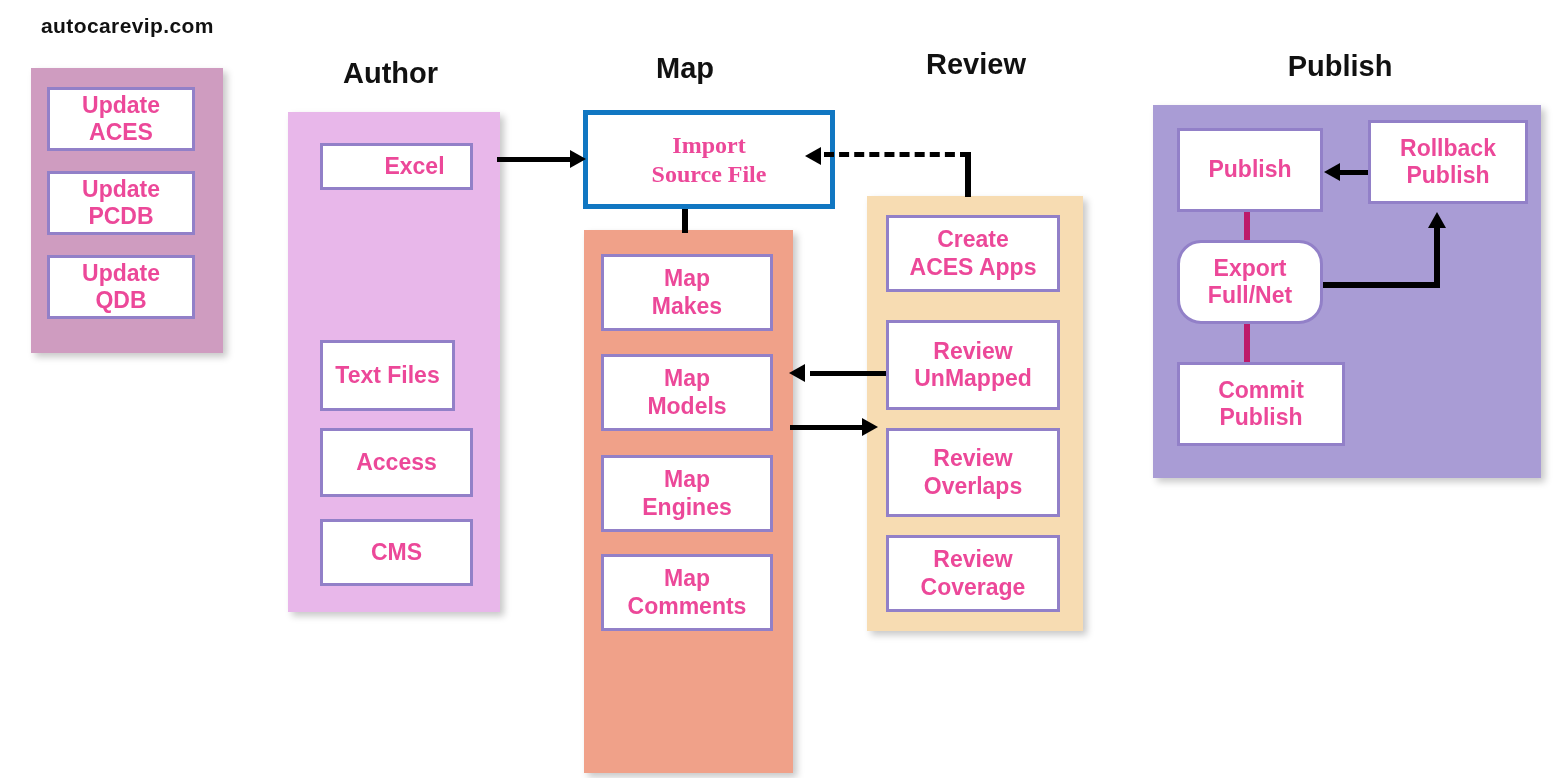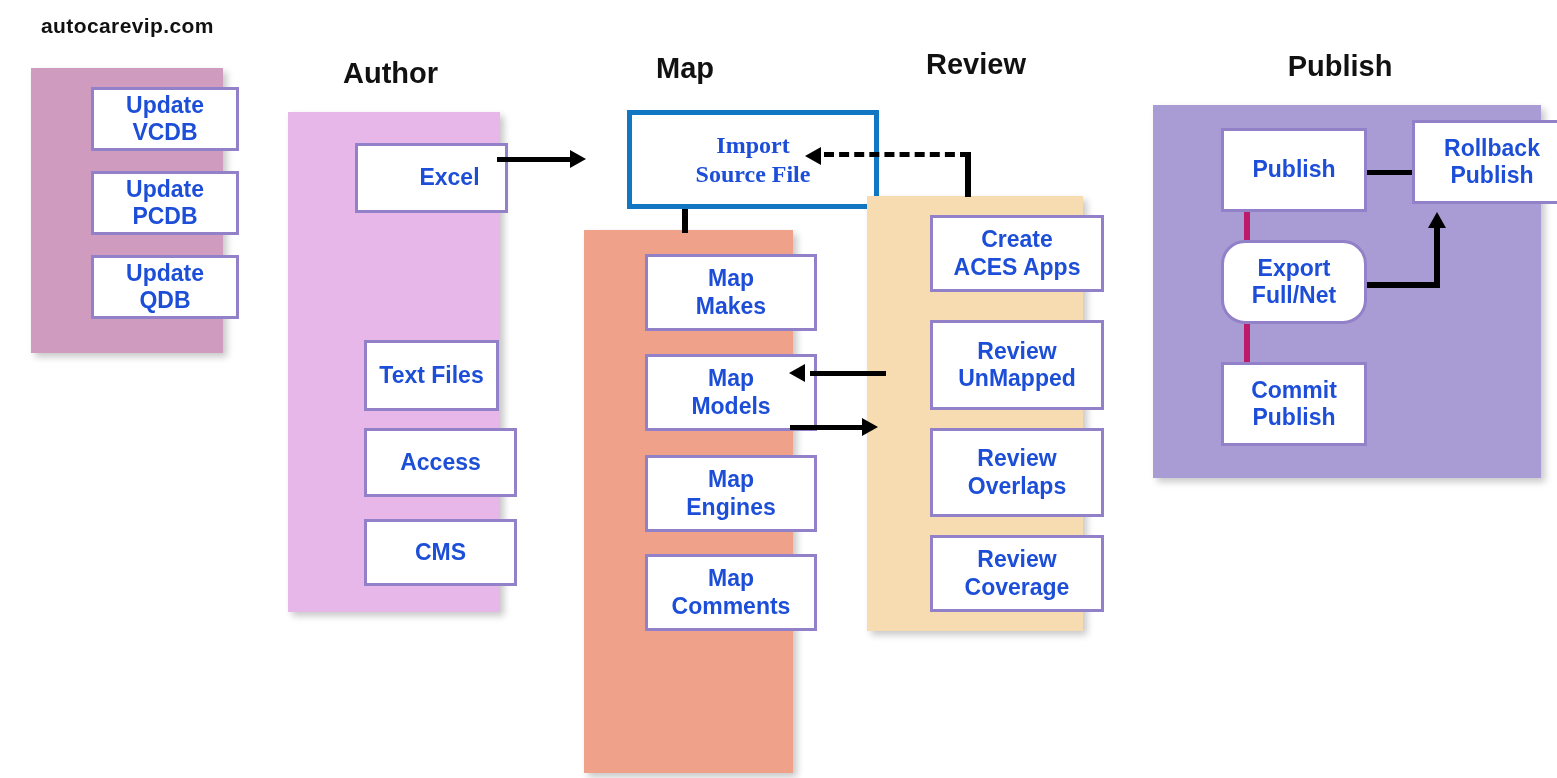--- a/index.html
+++ b/index.html
@@ -57,24 +57,23 @@
     position: absolute;
     background: #ffffff;
     border: 3px solid #9280c8;
     box-sizing: border-box;
     display: flex;
     align-items: center;
     justify-content: center;
     text-align: center;
     font-size: 23px;
     font-weight: 700;
-    color: #1d4ed8;
+    color: #ec4899;
     line-height: 1.18;
     padding: 2px 4px;
-    margin-left: 44px;
   }
   .node.accent-blue {
     border: 5px solid #1177c2;
     font-size: 24px;
   }
   .node span { display: block; }
 
   
   .line {
     position: absolute;
@@ -118,39 +117,39 @@
   <div class="col-title" style="left:283px; top:57px; width:215px;">Author</div>
   <div class="col-title" style="left:575px; top:52px; width:220px;">Map</div>
   <div class="col-title" style="left:866px; top:48px; width:220px;">Review</div>
   <div class="col-title" style="left:1230px; top:50px; width:220px;">Publish</div>
 
   <div class="panel panel-acvip" style="left:31px; top:68px; width:192px; height:285px;"></div>
 
   <div class="node" style="left:47px; top:87px; width:148px; height:64px;">
     <div>
       <span>Update</span>
-      <span>VCDB</span>
+      <span>ACES</span>
     </div>
   </div>
   <div class="node" style="left:47px; top:171px; width:148px; height:64px;">
     <div>
       <span>Update</span>
       <span>PCDB</span>
     </div>
   </div>
   <div class="node" style="left:47px; top:255px; width:148px; height:64px;">
     <div>
       <span>Update</span>
       <span>QDB</span>
     </div>
   </div>
 
   <div class="panel panel-author" style="left:288px; top:112px; width:212px; height:500px;"></div>
 
-  <div class="node" style="left:311px; top:143px; width:153px; height:70px;padding-left:40px;">
+  <div class="node" style="left:320px; top:143px; width:153px; height:47px;padding-left:40px;">
     <div>
       <span>Excel</span>
     </div>
   </div>
   <div class="node" style="left:320px; top:340px; width:135px; height:71px;">
     <div>
       <span>Text Files</span>
     </div>
   </div>
   <div class="node" style="left:320px; top:519px; width:153px; height:67px;">
@@ -241,21 +240,21 @@
     <div>
       <span>Publish</span>
     </div>
   </div>
   <div class="node" style="left:1177px; top:240px; width:146px; height:84px;border-radius:24px;">
     <div>
       <span>Export</span>
       <span>Full/Net</span>
     </div>
   </div>
-  <div class="node" style="left:1177px; top:362px; width:146px; height:84px;">
+  <div class="node" style="left:1177px; top:362px; width:168px; height:84px;">
     <div>
       <span>Commit</span>
       <span>Publish</span>
     </div>
   </div>
   <div class="node" style="left:1368px; top:120px; width:160px; height:84px;">
     <div>
       <span>Rollback</span>
       <span>Publish</span>
     </div>

